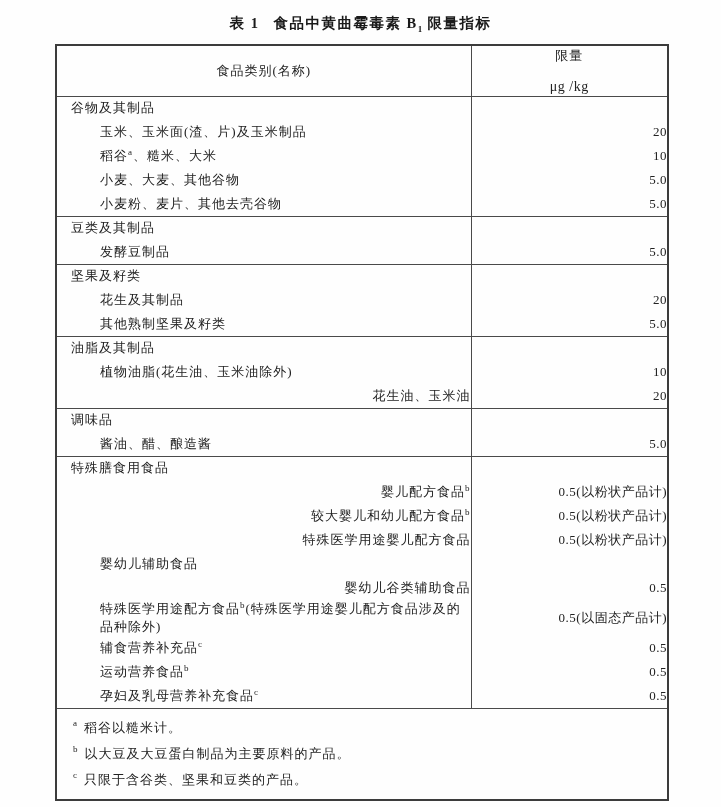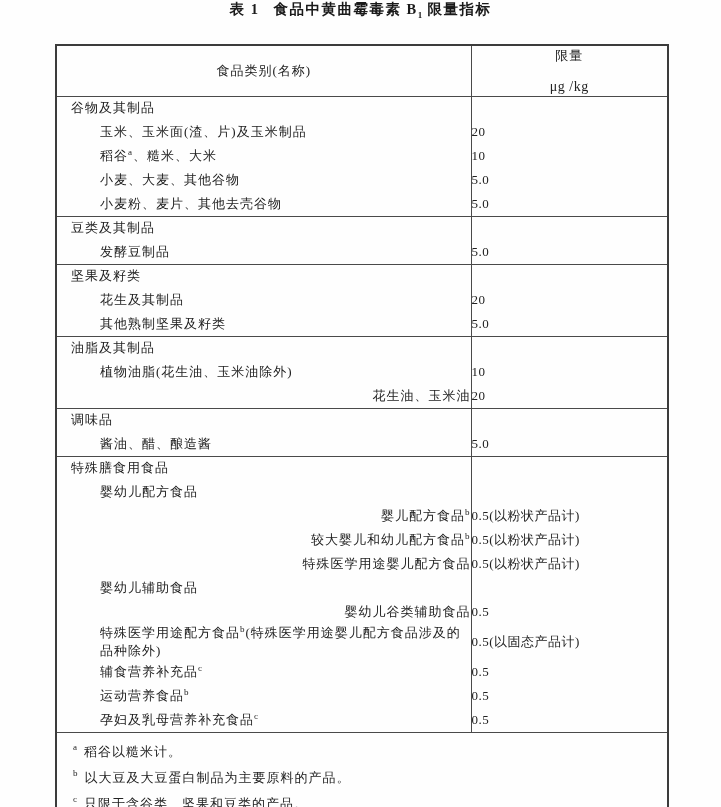--- a/index.html
+++ b/index.html
@@ -8,21 +8,21 @@
     position: relative;
     width: 721px;
     height: 807px;
     background: #fefefe;
     font-family: "Liberation Serif", "DejaVu Serif", serif;
     color: #1f1f1f;
     overflow: hidden;
   }
   .title {
     position: absolute;
-    top: 0;
+    top: 14px;
     left: 0;
     width: 100%;
     text-align: center;
     font-weight: bold;
     font-size: 14.5px;
     letter-spacing: 1.5px;
     color: #1a1a1a;
   }
   .title .title-label { margin-right: 14px; }
   .title sub { font-size: 9px; letter-spacing: 0; }
@@ -48,21 +48,21 @@
     border-bottom: 1px solid #4a4a4a;
   }
   th.th-cat { border-right: 1px solid #4a4a4a; }
   th.th-limit .unit { font-size: 14px; margin-top: 14px; letter-spacing: 0.5px; }
   tbody tr { height: 24px; }
   tbody td { vertical-align: middle; letter-spacing: 1px; }
   td.cat { border-right: 1px solid #4a4a4a; }
   td.cat.ind0 { padding-left: 14px; }
   td.cat.ind1 { padding-left: 43px; margin-top: 16px; }
   td.cat.ind2 { padding-left: 52px; text-align: right; }
-  td.val { text-align: left; letter-spacing: 0.5px; }
+  td.val { text-align: right; letter-spacing: 0.5px; }
   tr.section-start td { border-top: 1px solid #4a4a4a; }
   sup { font-size: 9px; line-height: 0; }
   tfoot td {
     border-top: 1px solid #4a4a4a;
     height: 80px;
     vertical-align: middle;
     padding: 6px 8px 6px 16px;
   }
   .fn-line { line-height: 26px; letter-spacing: 1px; font-size: 13px; }
   .fn-line sup { margin-right: 6px; }
@@ -149,24 +149,20 @@
         </tr>
         <tr>
           <td class="cat ind1">酱油、醋、酿造酱</td>
           <td class="val">5.0</td>
         </tr>
         <tr class="section-start">
           <td class="cat ind0">特殊膳食用食品</td>
           <td class="val"></td>
         </tr>
         <tr>
-          <td class="cat ind1">婴幼儿配方食品</td>
-          <td class="val"></td>
-        </tr>
-        <tr>
           <td class="cat ind2">婴儿配方食品<sup>b</sup></td>
           <td class="val">0.5(以粉状产品计)</td>
         </tr>
         <tr>
           <td class="cat ind2">较大婴儿和幼儿配方食品<sup>b</sup></td>
           <td class="val">0.5(以粉状产品计)</td>
         </tr>
         <tr>
           <td class="cat ind2">特殊医学用途婴儿配方食品</td>
           <td class="val">0.5(以粉状产品计)</td>

